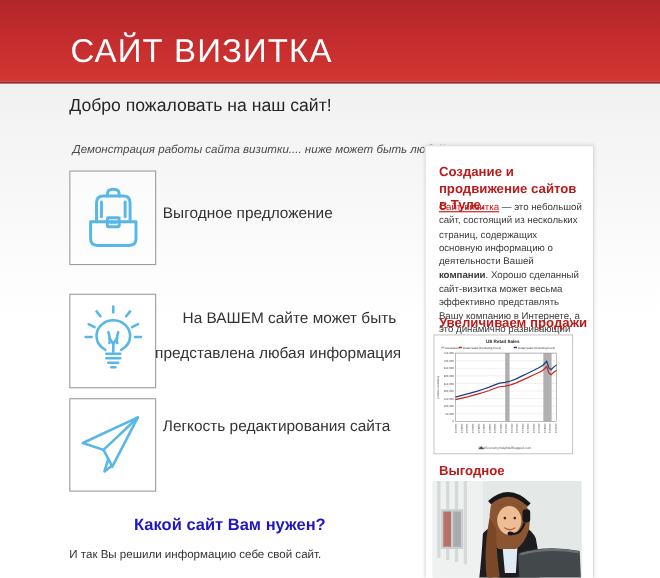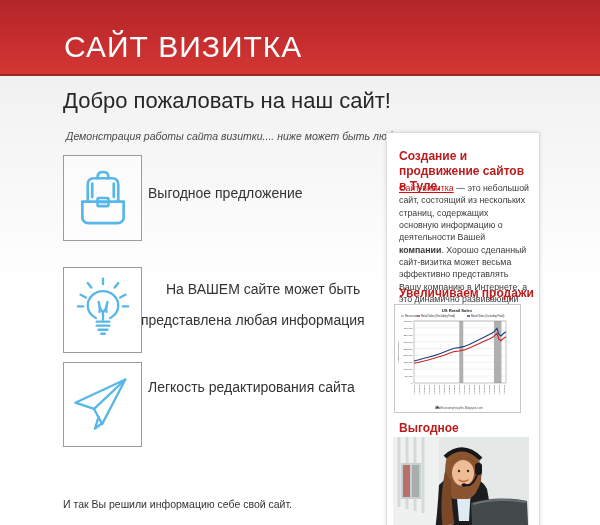--- a/index.html
+++ b/index.html
@@ -10,21 +10,21 @@
   .header{position:absolute;left:0;top:0;width:600px;height:74px;
           background:linear-gradient(180deg,#b2262a 0%,#c62d2e 55%,#d23732 100%);
           border-bottom:2px solid #9e2427;}
   .logo{position:absolute;left:56px;top:6px;font-size:20px;font-weight:bold;
         color:#6b8cc9;letter-spacing:0px;
         text-shadow:-1px -1px 0 #2a3c66,1px -1px 0 #2a3c66,-1px 1px 0 #2a3c66,1px 1px 0 #2a3c66;}
   .logo-leaf{position:absolute;left:108px;top:-2px;}
   .site-title{position:absolute;left:64px;top:30px;font-size:30px;color:#ffffff;
               letter-spacing:1px;font-weight:400;}
   
-  .h1{position:absolute;left:63px;top:88px;font-size:22px;color:#262626;font-weight:400;}
+  .h1{position:absolute;left:63px;top:88px;font-size:16px;color:#262626;font-weight:400;}
   .subtitle{position:absolute;left:66px;top:130px;font-size:10.5px;font-style:italic;color:#4a4a4a;}
   .icon-box{position:absolute;width:77px;height:84px;border:1px solid #9c9c9c;
             background:rgba(255,255,255,0.55);display:flex;align-items:center;justify-content:center;}
   .box1{left:63px;top:155px;}
   .box2{left:63px;top:267px;}
   .box3{left:63px;top:362px;height:83px;}
   .feat{position:absolute;font-size:14px;color:#333333;text-align:right;}
   .feat1{left:148px;top:185px;}
   .feat2a{left:141px;top:281px;margin-left:25px;}
   .feat2b{left:141px;top:312px;}
@@ -97,20 +97,21 @@
 
   <div class="icon-box box3">
     <svg width="70" height="75" viewBox="0 0 78 84" fill="none" stroke="#57b7e8" stroke-width="2.6" stroke-linecap="round" stroke-linejoin="round">
       <path d="M64,14 L8,40 L29,47 Z"></path>
       <path d="M29,47 L38,64 L64,14"></path>
       <path d="M34,56 L30,69 L38,63"></path>
     </svg>
   </div>
   <div class="feat feat3">Легкость редактирования сайта</div>
 
+  <div class="question">Какой сайт Вам нужен?</div>
   <div class="closing">И так Вы решили информацию себе свой сайт.</div>
 
   <div class="card">
     <h3 class="s1-head">Создание и продвижение сайтов в Туле.</h3>
     <div class="s1-text"><a>Сайт-визитка</a><span> — это небольшой сайт, состоящий из нескольких страниц, содержащих основную информацию о деятельности Вашей </span><b>компании</b><span>. Хорошо сделанный сайт-визитка может весьма эффективно представлять Вашу компанию в Интернете, а это динамично развивающий рынок для новых возможностей.</span></div>
 
     <h3 class="s2-head">Увеличиваем продажи</h3>
     <div class="chart-wrap">
       <svg id="chart-svg" width="125" height="107" viewBox="0 0 125 107">
           <text x="62" y="7" text-anchor="middle" font-size="4.2" font-weight="bold" fill="#222" font-family="Liberation Sans, sans-serif">US Retail Sales</text>

